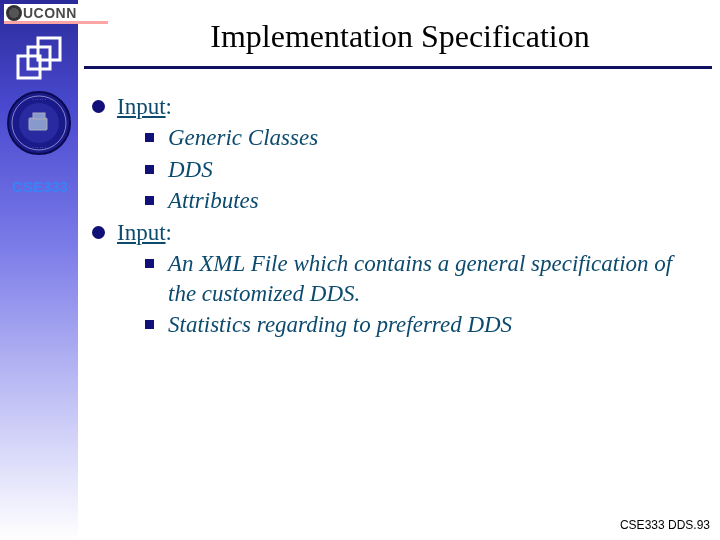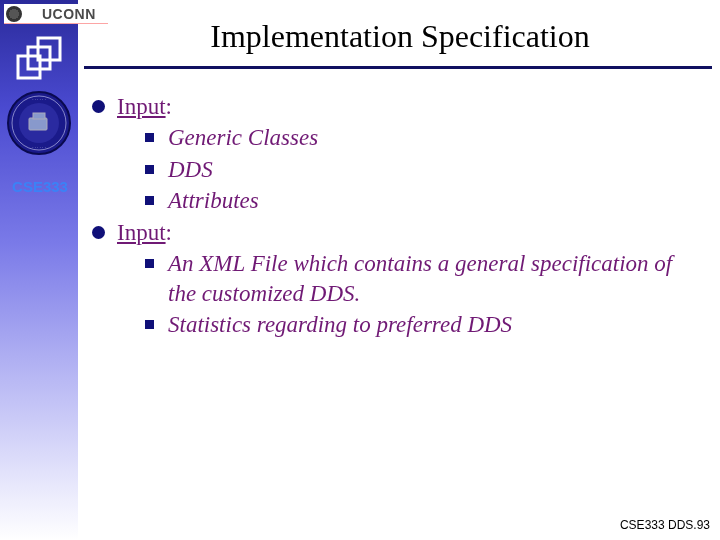--- a/index.html
+++ b/index.html
@@ -19,24 +19,24 @@
     height: 540px;
     background: linear-gradient(to bottom, #2a2a9a 0%, #4a4ad0 20%, #7a7ae8 45%, #b8b8f4 70%, #e8e8fc 90%, #ffffff 100%);
   }
   .uconn-logo {
     position: absolute;
     left: 4px;
     top: 4px;
     width: 104px;
     height: 20px;
     background: #fff;
-    border-bottom: 1px solid #fca5a5;
+    border-bottom: 3px solid #fca5a5;
     display: flex;
     align-items: center;
-    gap: 20px;
+    gap: 1px;
     padding: 1px 2px;
   }
   .uconn-seal {
     width: 16px; height: 16px;
     border-radius: 50%;
     background: radial-gradient(circle, #555 0 5px, #333 5px 8px, #555 8px);
     flex: 0 0 auto;
   }
   .uconn-text {
     font-family: Arial, sans-serif;
@@ -86,21 +86,21 @@
     width: 628px;
     height: 3px;
     background: #101060;
   }
   .content {
     position: absolute;
     left: 92px;
     top: 90px;
     width: 610px;
     font-size: 23px;
-    color: #701a75;
+    color: #0c4a6e;
     line-height: 1.28;
   }
   .l1 {
     display: flex;
     align-items: flex-start;
     margin-top: 2px;
   }
   .l1 .bullet-disc {
     width: 13px; height: 13px;
     border-radius: 50%;

